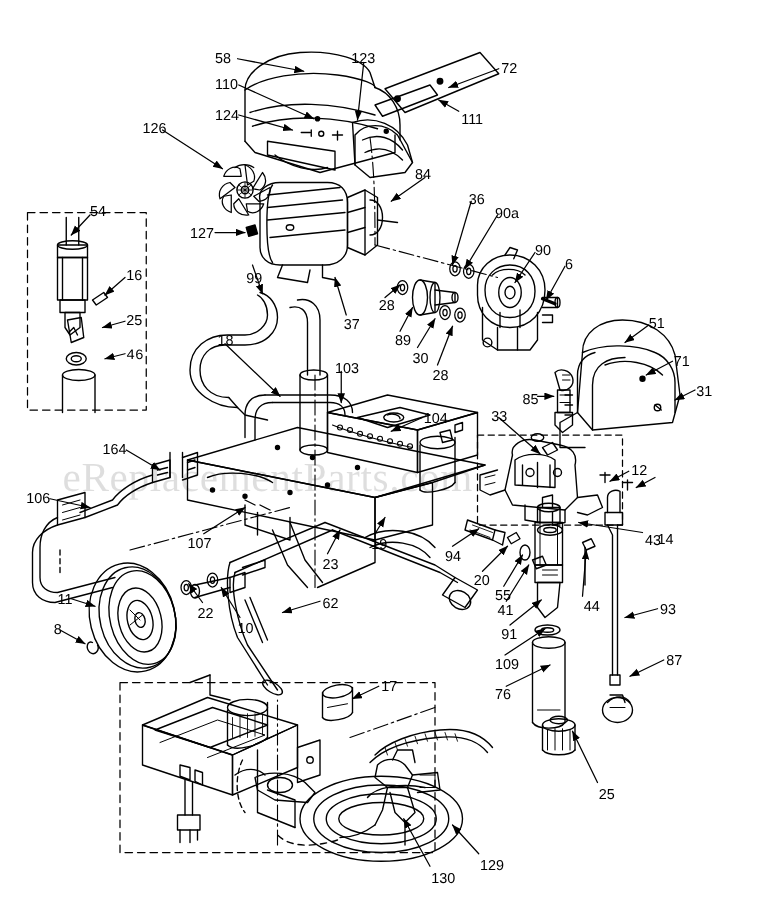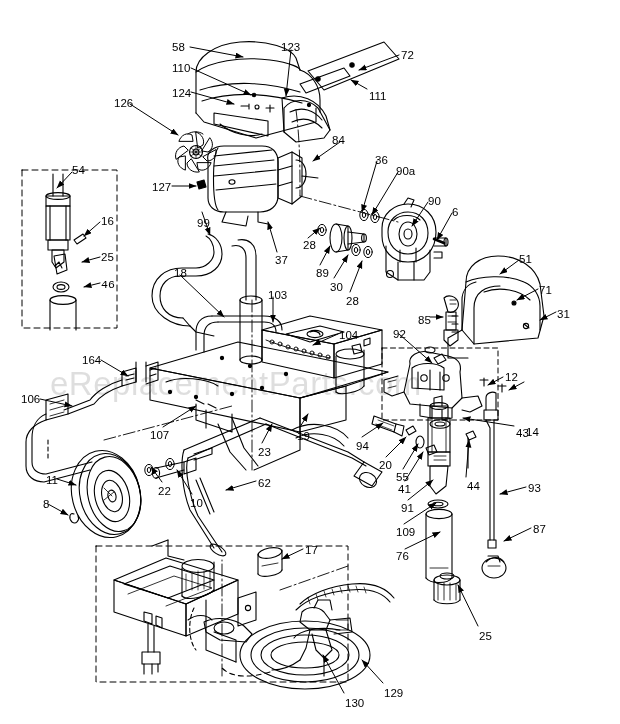--- a/index.html
+++ b/index.html
@@ -18,21 +18,21 @@
     font-size:11.5px;
     color:#000000;
     line-height:1;
     white-space:nowrap;
     letter-spacing:0px;
   }
   #watermark{
     position:absolute;
     left:50px;top:365px;
     width:520px;
-    font-family:Liberation Sans, sans-serif;
+    font-family:Liberation Serif, serif;
     font-size:33px;
     color:rgba(0,0,0,0.13);
     letter-spacing:0.5px;
     white-space:nowrap;
     pointer-events:none;
     user-select:none;
   }
 </style>
 </head>
 <body>
@@ -561,21 +561,21 @@
       <div class="callout" style="left: 346px; top: 296px;">28</div>
       <div class="callout" style="left: 519px; top: 254px;">51</div>
       <div class="callout" style="left: 539px; top: 285px;">71</div>
       <div class="callout" style="left: 557px; top: 309px;">31</div>
       <div class="callout" style="left: 101px; top: 279px; font-family: Liberation Mono, monospace;">46</div>
       <div class="callout" style="left: 174px; top: 268px;">18</div>
       <div class="callout" style="left: 275px; top: 255px;">37</div>
       <div class="callout" style="left: 268px; top: 290px;">103</div>
       <div class="callout" style="left: 339px; top: 330px;">104</div>
       <div class="callout" style="left: 418px; top: 315px;">85</div>
-      <div class="callout" style="left: 393px; top: 329px;">92</div>
+      <div class="callout" style="left: 393px; top: 329px;">33</div>
       <div class="callout" style="left: 82px; top: 355px;">164</div>
       <div class="callout" style="left: 505px; top: 372px;">12</div>
       <div class="callout" style="left: 526px; top: 388px; margin-top: 39px;">14</div>
       <div class="callout" style="left: 21px; top: 394px;">106</div>
       <div class="callout" style="left: 150px; top: 430px;">107</div>
       <div class="callout" style="left: 516px; top: 428px;">43</div>
       <div class="callout" style="left: 258px; top: 447px;">23</div>
       <div class="callout" style="left: 297px; top: 431px;">19</div>
       <div class="callout" style="left: 356px; top: 441px;">94</div>
       <div class="callout" style="left: 379px; top: 460px;">20</div>

